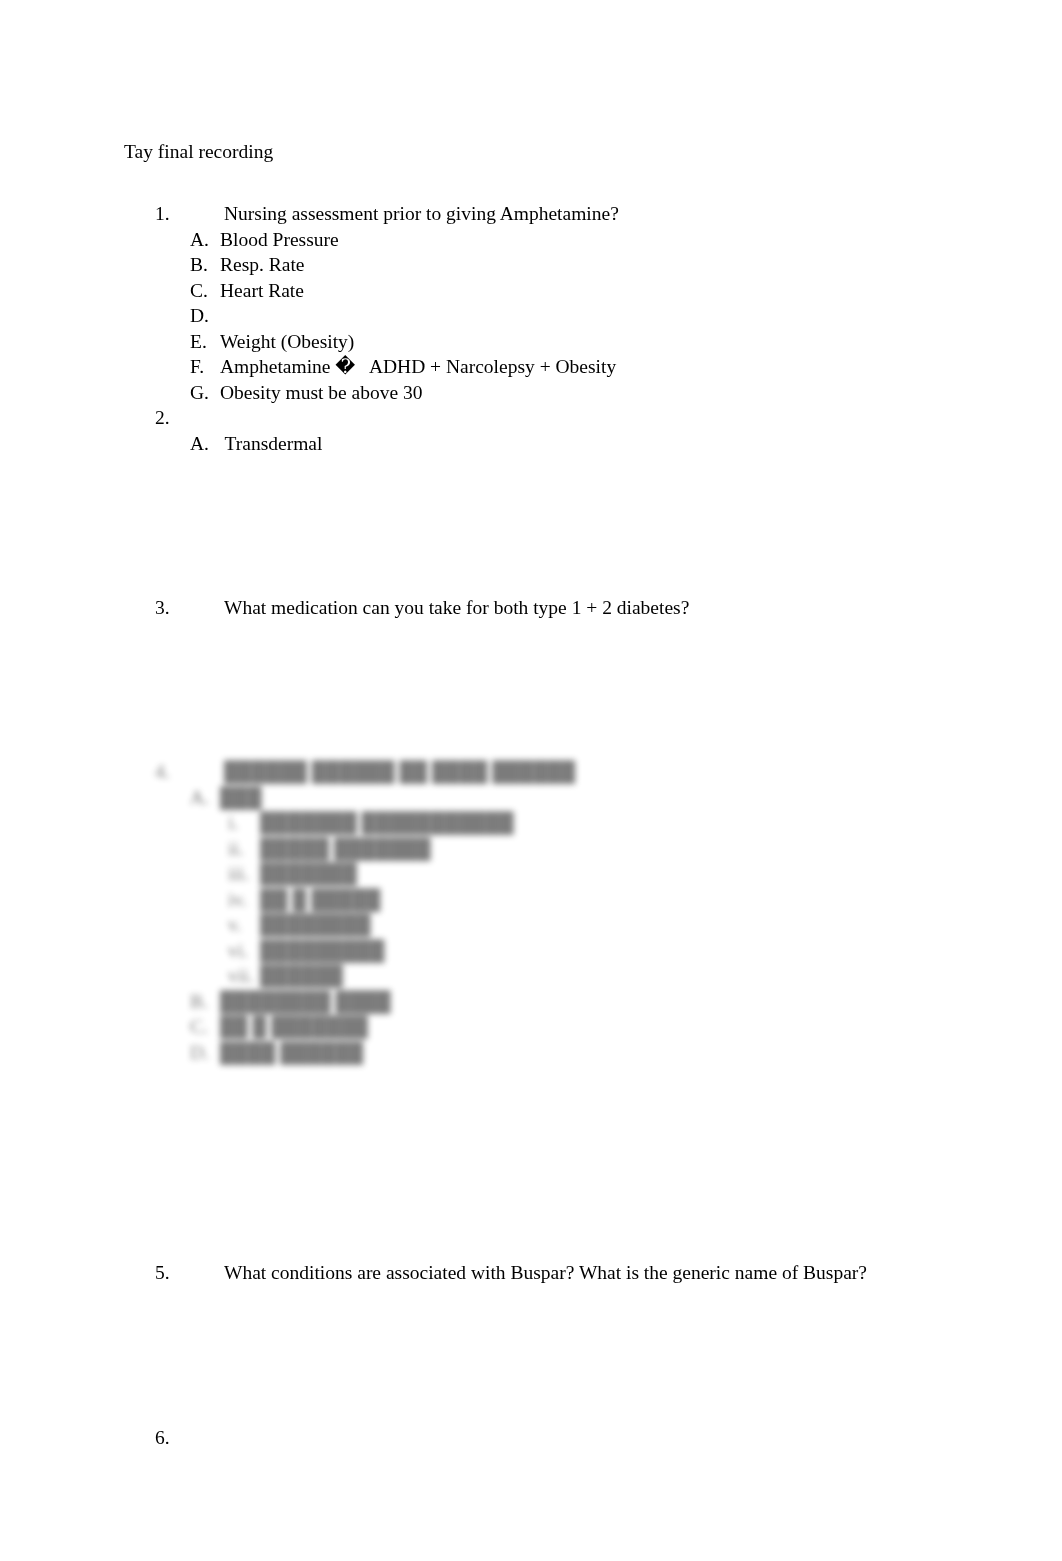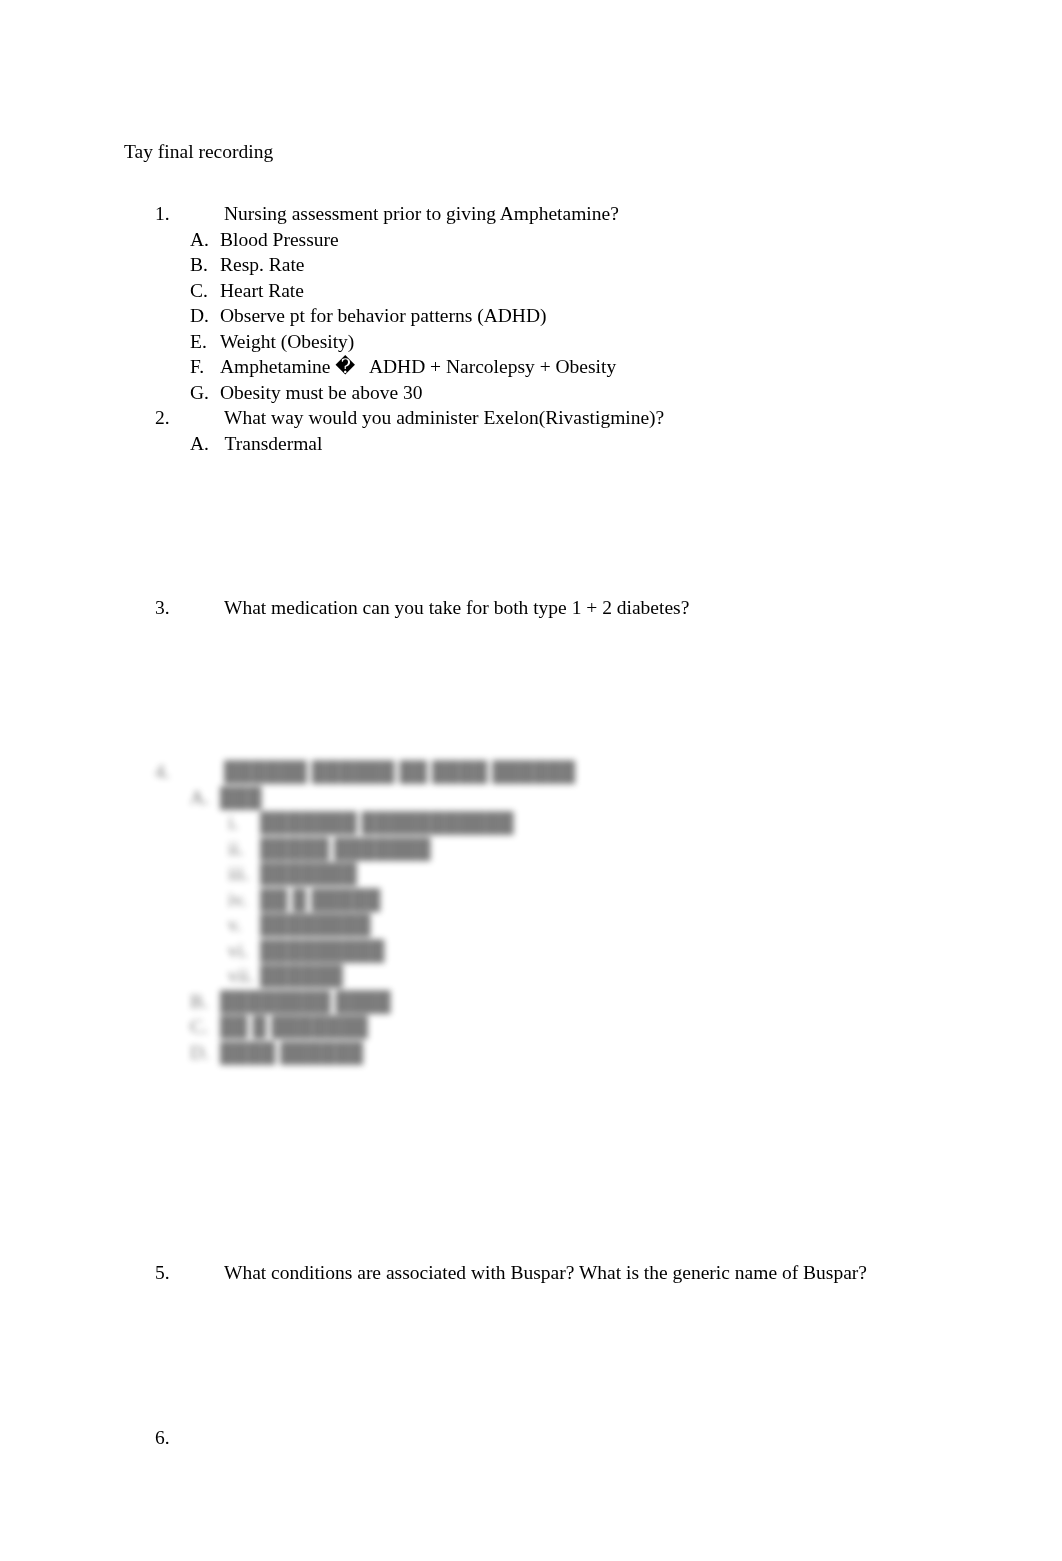--- a/index.html
+++ b/index.html
@@ -87,38 +87,36 @@
     <div class="li lvl2">
       <span class="marker">B.</span>
       <span class="txt">Resp. Rate</span>
     </div>
     <div class="li lvl2">
       <span class="marker">C.</span>
       <span class="txt">Heart Rate</span>
     </div>
     <div class="li lvl2">
       <span class="marker">D.</span>
-      <span class="txt">Observe pt for behavior patterns (ADHD)</span>
     </div>
     <div class="li lvl2">
       <span class="marker">E.</span>
       <span class="txt">Weight (Obesity)</span>
     </div>
     <div class="li lvl2">
       <span class="marker">F.</span>
       <span class="txt">Amphetamine �   ADHD + Narcolepsy + Obesity</span>
     </div>
     <div class="li lvl2">
       <span class="marker">G.</span>
       <span class="txt">Obesity must be above 30</span>
     </div>
 
     <div class="li lvl1">
       <span class="marker">2.</span>
-      <span class="txt">What way would you administer Exelon(Rivastigmine)?</span>
     </div>
     <div class="li lvl2">
       <span class="marker">A.</span>
       <span class="txt"> Transdermal</span>
     </div>
   </div>
 
   <div class="list-block" style="top:595px;">
     <div class="li lvl1">
       <span class="marker">3.</span>

